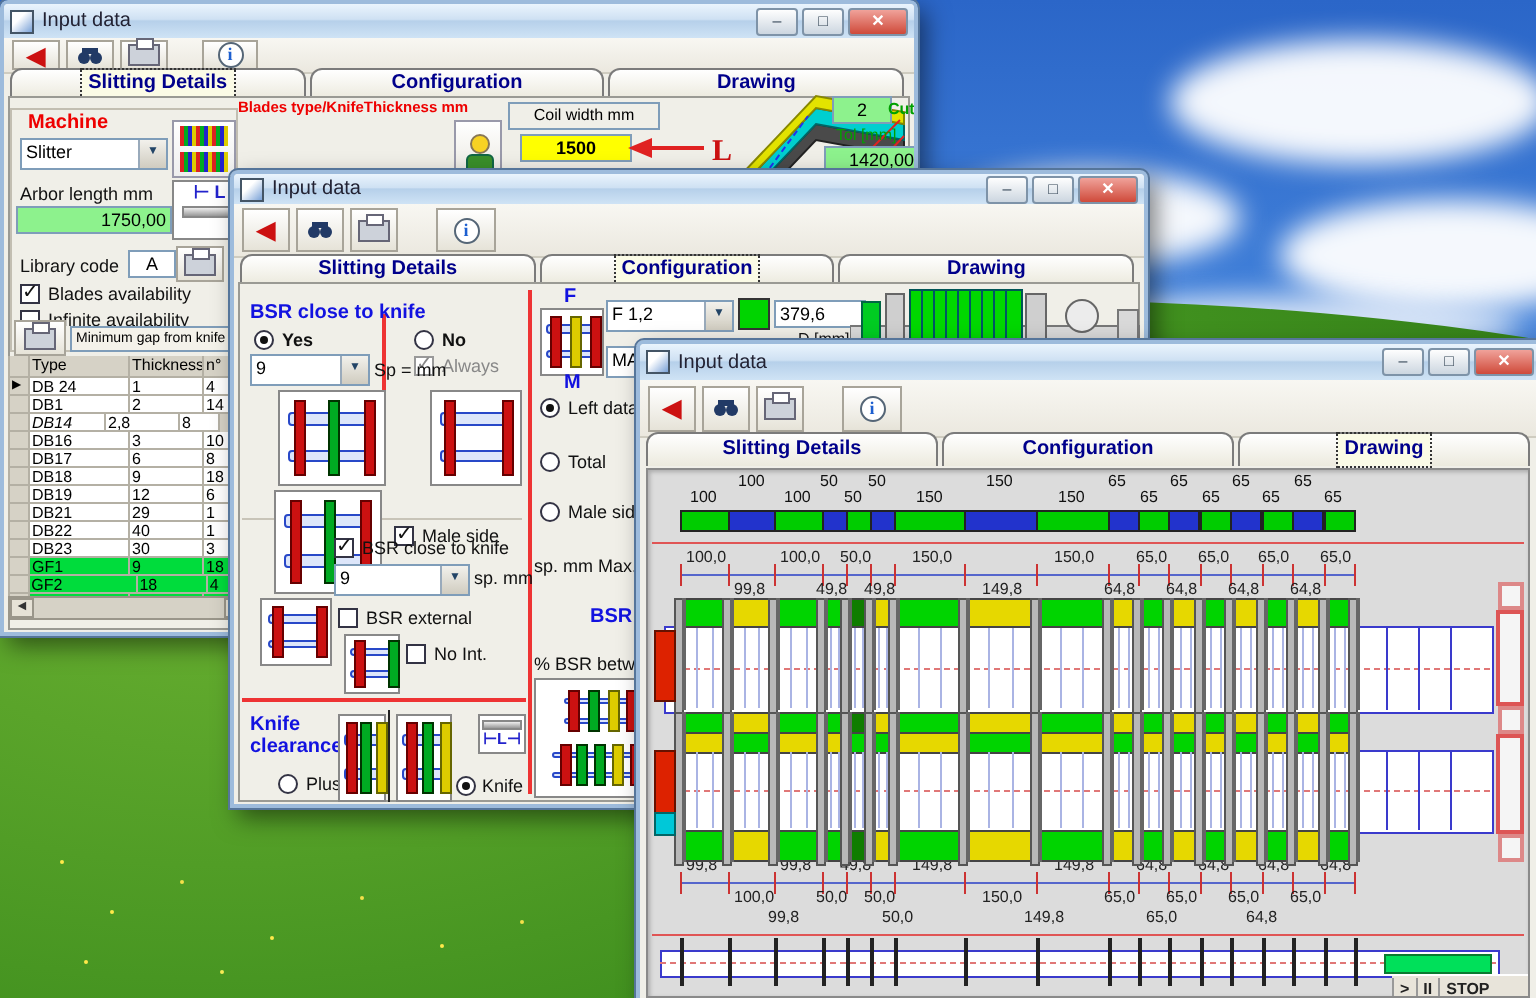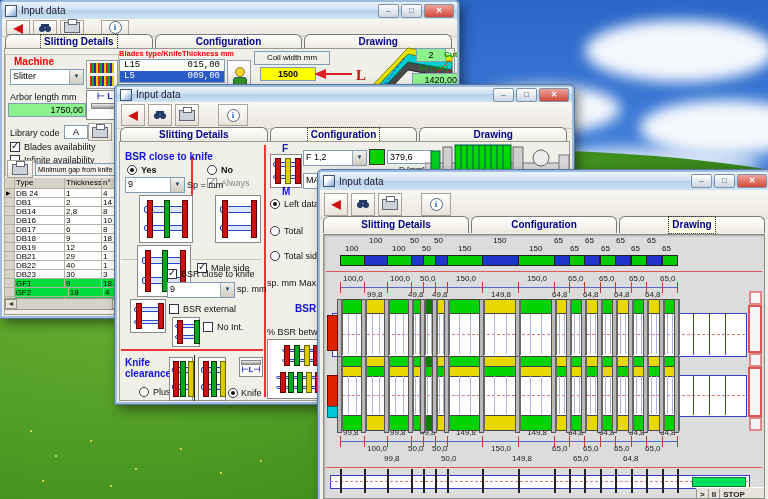--- a/index.html
+++ b/index.html
@@ -161,21 +161,21 @@
         <div class="tc" style="width: 20px; height: 9px;">4</div>
       </div>
       <div class="trow">
         <div class="tc th" style="width: 11px; height: 9px; font-size: 6px;"></div>
         <div class="tc" style="width: 50px; height: 9px;">DB1</div>
         <div class="tc" style="width: 37px; height: 9px;">2</div>
         <div class="tc" style="width: 20px; height: 9px;">14</div>
       </div>
       <div class="trow">
         <div class="tc th" style="width: 11px; height: 9px; font-size: 6px;"></div>
-        <div class="tc" style="width: 50px; height: 9px;">DB14</div>
+        <div class="tc" style="width: 38px; height: 9px; font-style: italic;">DB14</div>
         <div class="tc" style="width: 37px; height: 9px;">2,8</div>
         <div class="tc" style="width: 20px; height: 9px;">8</div>
       </div>
       <div class="trow">
         <div class="tc th" style="width: 11px; height: 9px; font-size: 6px;"></div>
         <div class="tc" style="width: 50px; height: 9px;">DB16</div>
         <div class="tc" style="width: 37px; height: 9px;">3</div>
         <div class="tc" style="width: 20px; height: 9px;">10</div>
       </div>
       <div class="trow">
@@ -232,30 +232,20 @@
         <div class="tc gn" style="width: 37px; height: 9px;">36</div>
         <div class="tc gn" style="width: 20px; height: 9px;">8</div>
       </div>
     </div>
   <div class="scroll" style="left:2px;top:296px;width:119px;">
       <span>◄</span>
       <span>►</span>
     </div>
 
   <span class="lab rlab" style="left:117px;top:47px;font-size:7.5px;">Blades type/KnifeThickness mm</span>
-  <div id="blades-list">
-      <div class="brow">
-        <span>L15</span>
-        <span>015,00</span>
-      </div>
-      <div class="brow selrow">
-        <span>L5</span>
-        <span>009,00</span>
-      </div>
-    </div>
   <div class="personbtn" style="left:225px;top:58px;width:22px;height:38px;"></div>
 
   <div class="fld" style="left:252px;top:49px;width:70px;text-align:center;background:#f0efe8;font-size:8px;">Coil width mm</div>
   <div class="fld ylw" style="left:258px;top:65px;width:50px;font-weight:bold;">1500</div>
   <div class="fld" style="left:252px;top:83px;width:70px;text-align:center;background:#f0efe8;font-size:8px;">Thickness mm</div>
   <svg width="157" height="66" style="position:absolute;left:298px;top:42px;">
     <line x1="18" y1="30" x2="52" y2="30" stroke="#e02222" stroke-width="2"></line>
     <polygon points="14,30 26,25 26,35" fill="#e02222"></polygon>
     <text x="56" y="36" font-size="15" font-weight="bold" fill="#cc1111" font-family="Liberation Serif,serif">L</text>
     <polygon points="70,58 108,18 152,26 152,34 108,26 70,66" fill="#4a4a4a" stroke="#222"></polygon>
@@ -426,21 +416,21 @@
     <circle cx="124" cy="38" r="9" fill="#ececec" stroke="#666"></circle>
     <circle cx="116" cy="15" r="8" fill="#ececec" stroke="#666"></circle>
     <rect x="134" y="12" width="10" height="30" fill="#d9d9d9" stroke="#777"></rect>
     <line x1="0" y1="27" x2="145" y2="27" stroke="#e05555" stroke-dasharray="6,3,1,3"></line>
   </svg>
   <span class="rb on" style="left:153px;top:112px;"></span>
   <span class="clab" style="left:167px;top:112px;">Left data</span>
   <span class="rb" style="left:153px;top:139px;"></span>
   <span class="clab" style="left:167px;top:139px;">Total</span>
   <span class="rb" style="left:153px;top:164px;"></span>
-  <span class="clab" style="left:167px;top:164px;">Total sid</span>
+  <span class="clab" style="left:167px;top:164px;">Male sid</span>
   <span class="clab" style="left:150px;top:191px;">sp. mm Max.</span>
   <div class="fld" style="left:200px;top:189px;width:20px;">3</div>
   <span class="lab blab" style="left:178px;top:216px;">BSR be</span>
   <span class="clab" style="left:150px;top:240px;">% BSR between</span>
   <div style="position:absolute;left:150px;top:252px;width:70px;height:58px;background:#fff;border:1px solid #888;">
     <div class="kicon" style="left:10px;top:3px;width:44px;height:25px;border:none;">
         <div class="kshaft" style="left: 8%; right: 8%; top: 22%; height: 14%;"></div>
         <div class="kshaft" style="left: 8%; right: 8%; top: 62%; height: 14%;"></div>
         <div class="kbar kr" style="left: 14%; top: 8%; bottom: 8%;"></div>
         <div class="kbar kg" style="left: 36%; top: 8%; bottom: 8%;"></div>

